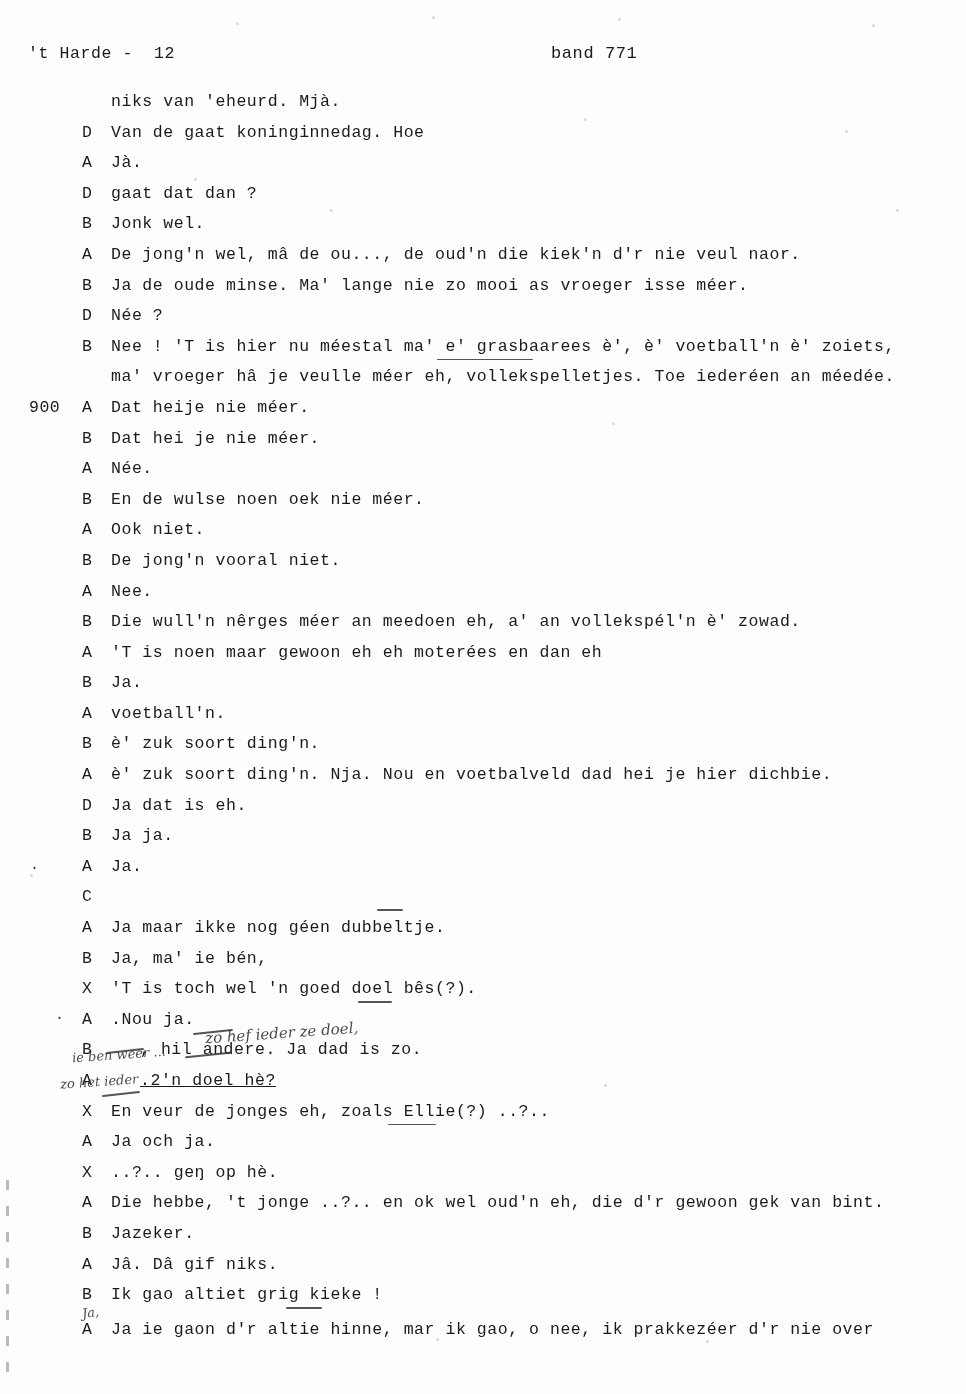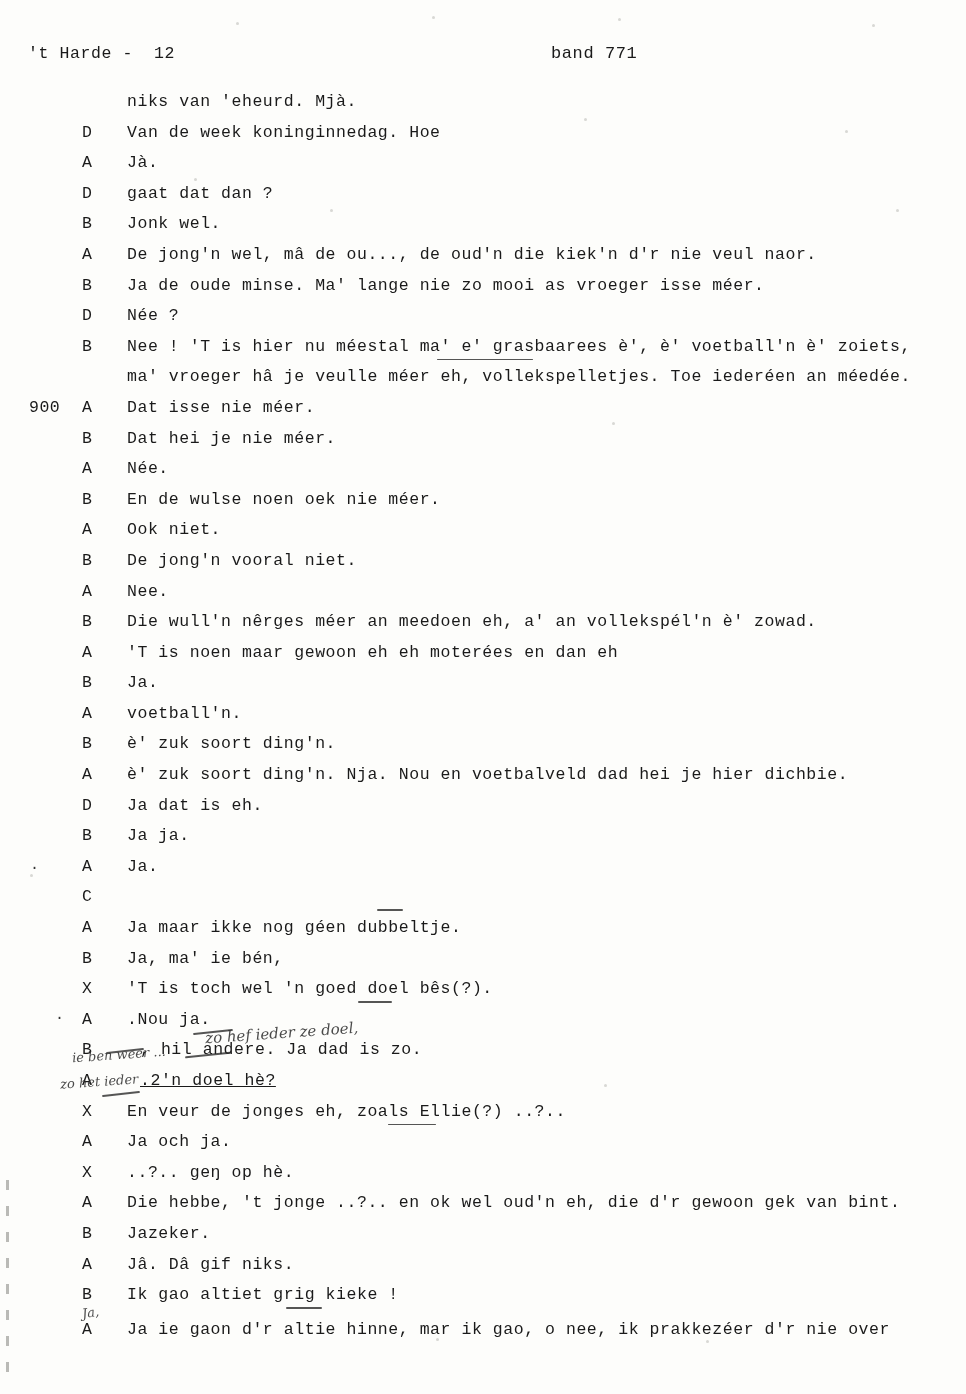--- a/index.html
+++ b/index.html
@@ -78,21 +78,21 @@
   }
   .spk {
     position: absolute;
     left: 82px;
     top: 0;
     font-size: 16.5px;
     letter-spacing: .5px;
   }
   .txt {
     position: absolute;
-    left: 127px;
+    left: 111px;
     top: 0;
     font-size: 16.5px;
     letter-spacing: .55px;
   }
   
   .hand {
     position: absolute;
     font-family: "DejaVu Serif", serif;
     font-style: italic;
     font-size: 15px;
@@ -145,21 +145,21 @@
   </header>
 
   <div class="lines">
 
     <div class="line">
       <span class="spk"></span>
       <span class="txt">niks van 'eheurd. Mjà.</span>
     </div>
     <div class="line">
       <span class="spk">D</span>
-      <span class="txt">Van de week koninginnedag. Hoe</span>
+      <span class="txt">Van de gaat koninginnedag. Hoe</span>
     </div>
     <div class="line">
       <span class="spk">A</span>
       <span class="txt">Jà.</span>
     </div>
     <div class="line">
       <span class="spk">D</span>
       <span class="txt">gaat dat dan ?</span>
     </div>
     <div class="line">
@@ -183,21 +183,21 @@
       <span class="txt">Nee ! 'T is hier nu méestal ma' e' grasbaarees è', è' voetball'n è' zoiets,</span>
       <span class="scribble" style="left:437px;top:22px;width:96px;transform:none;height:1.6px;"></span>
     </div>
     <div class="line">
       <span class="spk"></span>
       <span class="txt">ma' vroeger hâ je veulle méer eh, vollekspelletjes. Toe iederéen an méedée.</span>
     </div>
     <div class="line">
       <span class="num">900</span>
       <span class="spk">A</span>
-      <span class="txt">Dat isse nie méer.</span>
+      <span class="txt">Dat heije nie méer.</span>
     </div>
     <div class="line">
       <span class="spk">B</span>
       <span class="txt">Dat hei je nie méer.</span>
     </div>
     <div class="line">
       <span class="spk">A</span>
       <span class="txt">Née.</span>
     </div>
     <div class="line">

